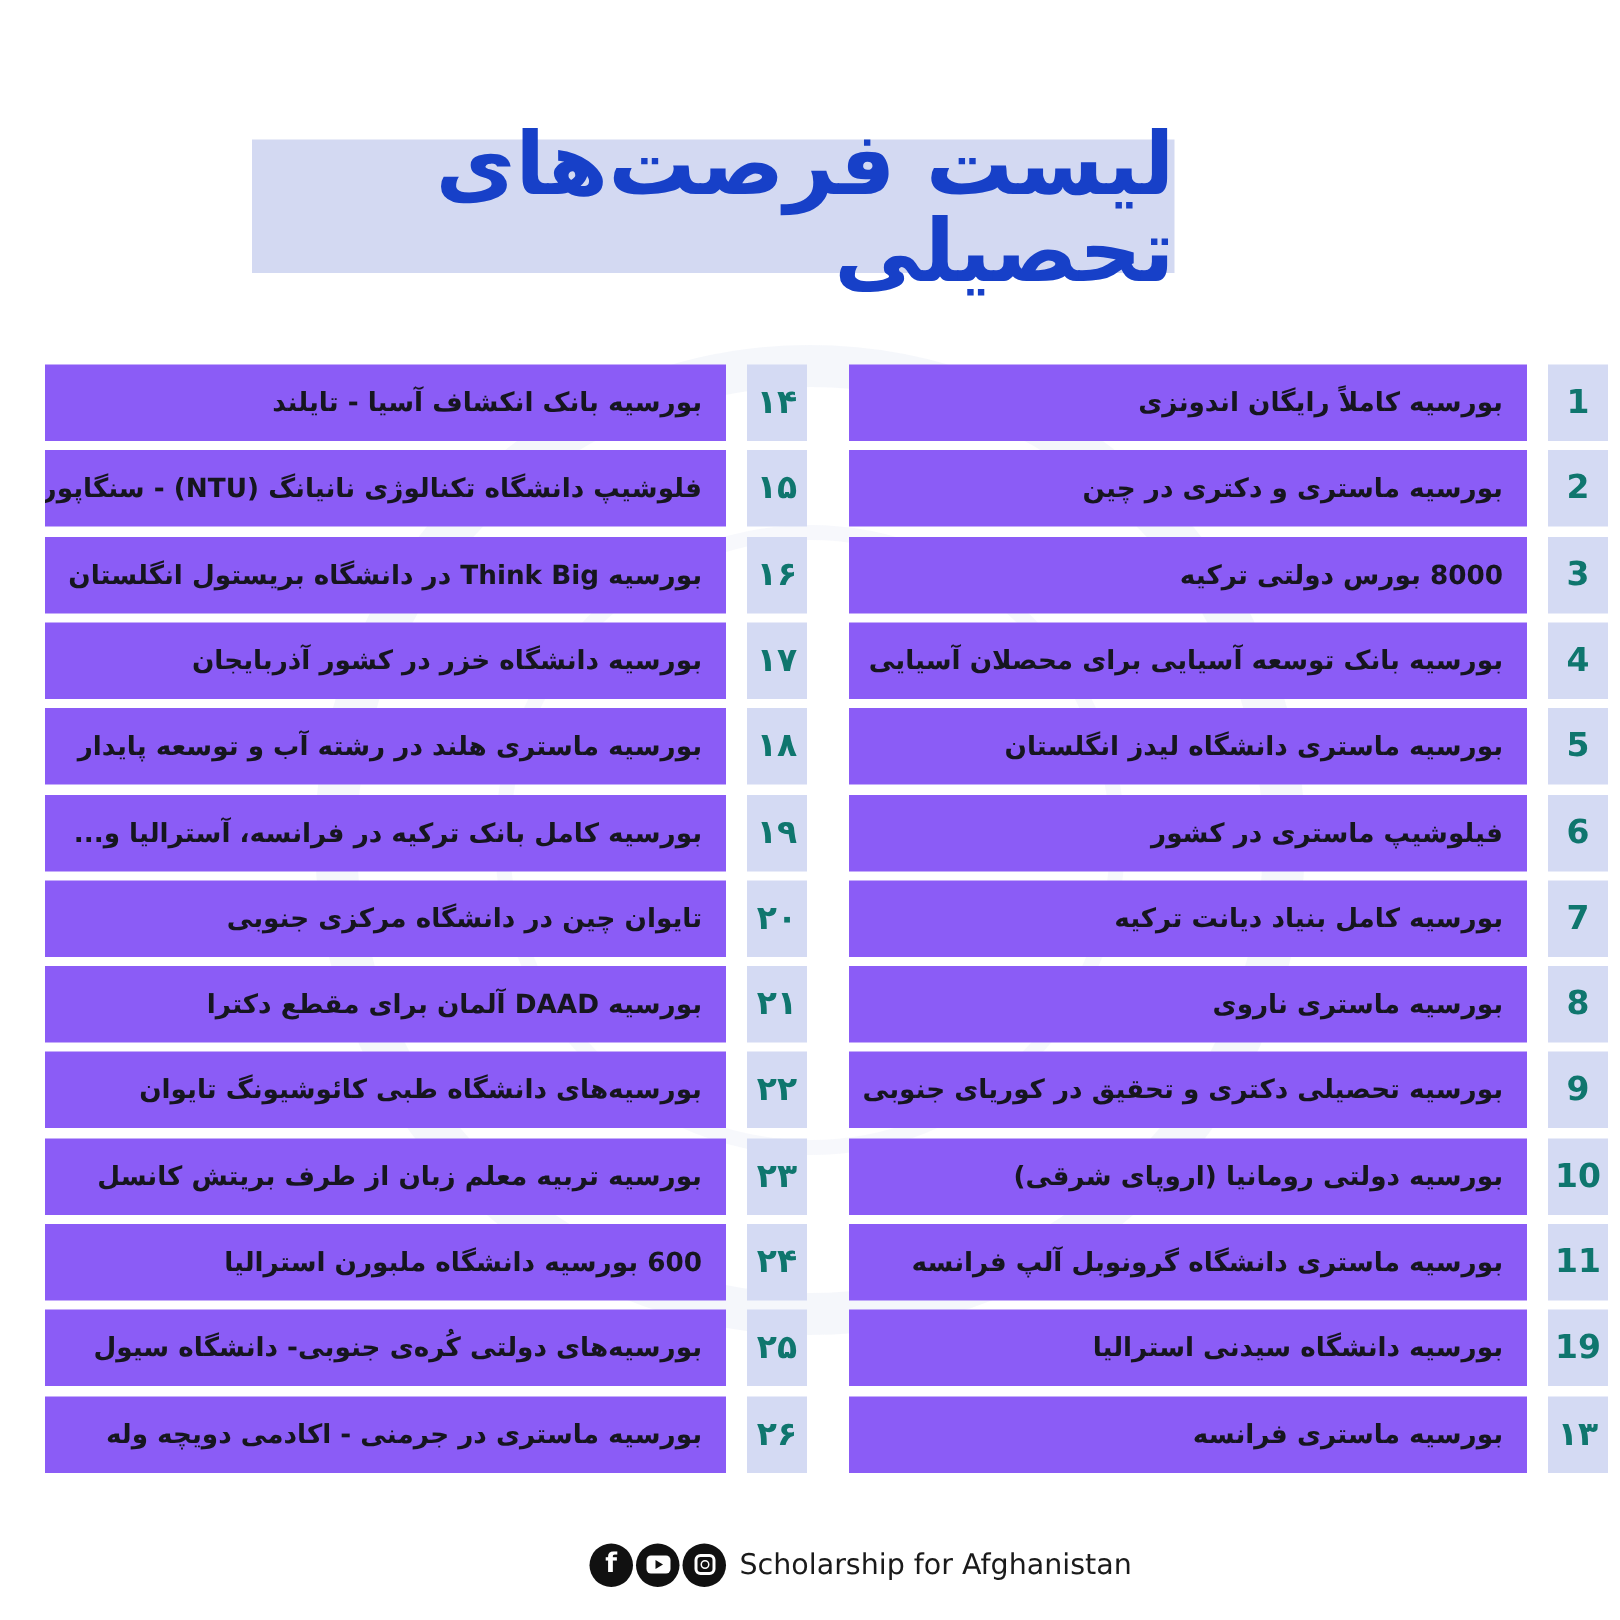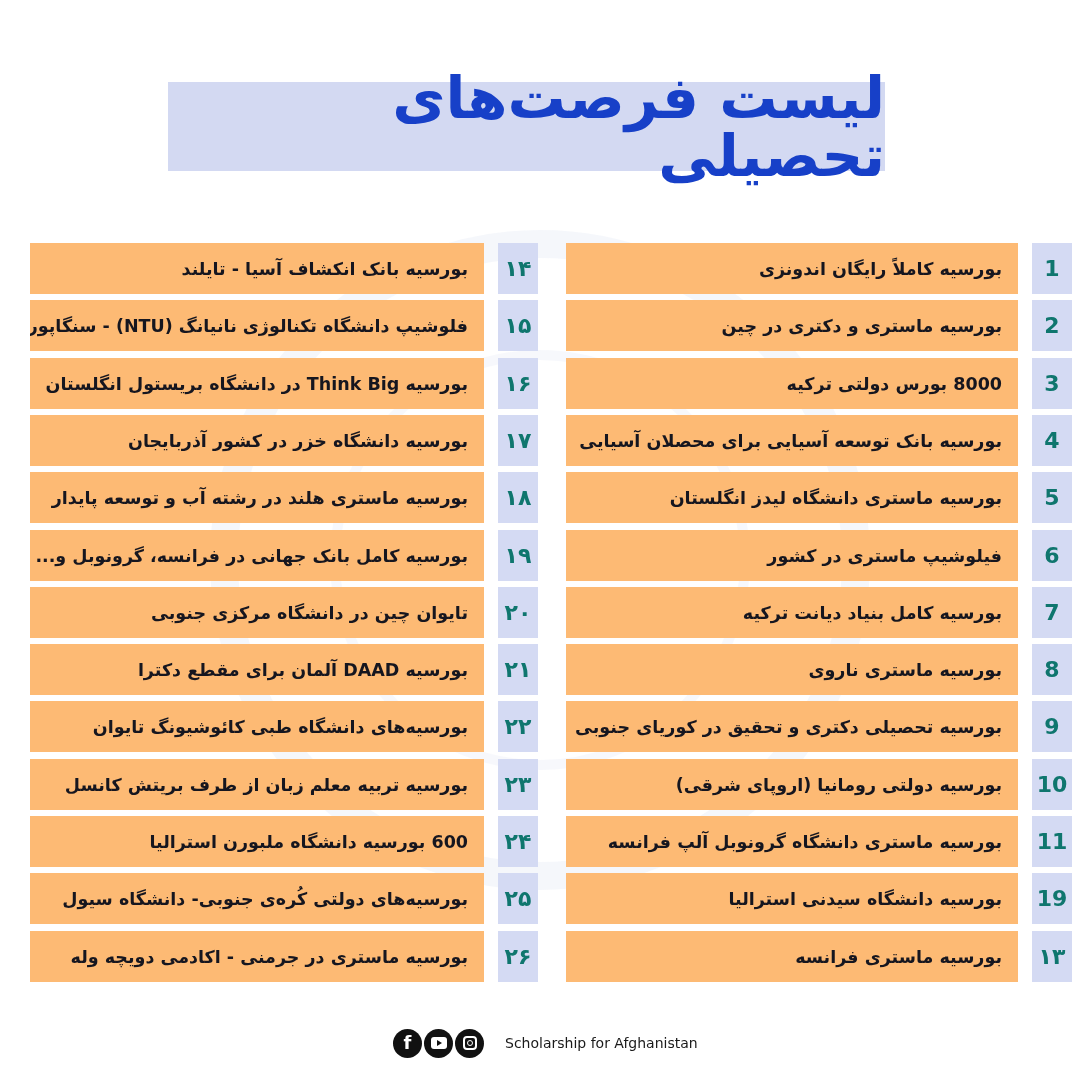--- a/index.html
+++ b/index.html
@@ -25,22 +25,22 @@
       position: absolute;
       left: 330px; top: 350px;
       width: 420px; height: 420px;
       border-radius: 50%;
       border: 10px solid rgba(200, 208, 232, 0.15);
       box-sizing: border-box;
       pointer-events: none;
     }
     .title-box {
       position: absolute;
-      left: 168px; top: 82px;
-      width: 717px; height: 89px;
+      left: 168px; top: 93px;
+      width: 615px; height: 89px;
       background: #d3d9f2;
       display: flex; align-items: center; justify-content: center;
     }
     .title-text {
       direction: rtl;
       color: #1740c8;
       font-family: "DejaVu Sans", sans-serif;
       font-weight: bold;
       font-size: 58px;
       line-height: 1;
@@ -54,21 +54,21 @@
     .col-left { left: 30px; }
     .row {
       position: absolute;
       height: 51px;
       left: 0;
     }
     .row .text-box {
       position: absolute;
       top: 0; left: 0;
       width: 452px; height: 51px;
-      background: #fdba74;
+      background: #8b5cf6;
       direction: rtl;
       display: flex; align-items: center;
       padding-right: 16px;
       box-sizing: border-box;
       font-weight: bold;
       font-size: 17.5px;
       color: #16161f;
       white-space: nowrap;
       overflow: hidden;
     }
@@ -127,23 +127,23 @@
     .ig-shape::after {
       content: "";
       position: absolute;
       left: 2px; top: 2px;
       width: 6px; height: 6px;
       border: 1.5px solid #ffffff;
       border-radius: 50%;
       box-sizing: border-box;
     }
     .footer-text {
-      margin-left: 19px;
-      font-family: "DejaVu Sans", sans-serif;
-      font-size: 14px;
+      margin-left: 7px;
+      font-family: "DejaVu Sans", sans-serif;
+      font-size: 19px;
       color: #1a1a1a;
     }
   </style>
 </head>
 <body>
 
 <div class="watermark"></div>
 <div class="watermark-inner"></div>
 
 <div class="title-box">
@@ -220,21 +220,21 @@
   </div>
   <div class="row" style="top:172px">
     <div class="text-box">بورسیه دانشگاه خزر در کشور آذربایجان</div>
     <div class="num-box">۱۷</div>
   </div>
   <div class="row" style="top:229px">
     <div class="text-box">بورسیه ماستری هلند در رشته آب و توسعه پایدار</div>
     <div class="num-box">۱۸</div>
   </div>
   <div class="row" style="top:287px">
-    <div class="text-box">بورسیه کامل بانک جهانی در فرانسه، گرونوبل و...</div>
+    <div class="text-box">بورسیه کامل بانک ترکیه در فرانسه، آسترالیا و...</div>
     <div class="num-box">۱۹</div>
   </div>
   <div class="row" style="top:344px">
     <div class="text-box">تایوان چین در دانشگاه مرکزی جنوبی</div>
     <div class="num-box">۲۰</div>
   </div>
   <div class="row" style="top:401px">
     <div class="text-box">بورسیه DAAD آلمان برای مقطع دکترا</div>
     <div class="num-box">۲۱</div>
   </div>

